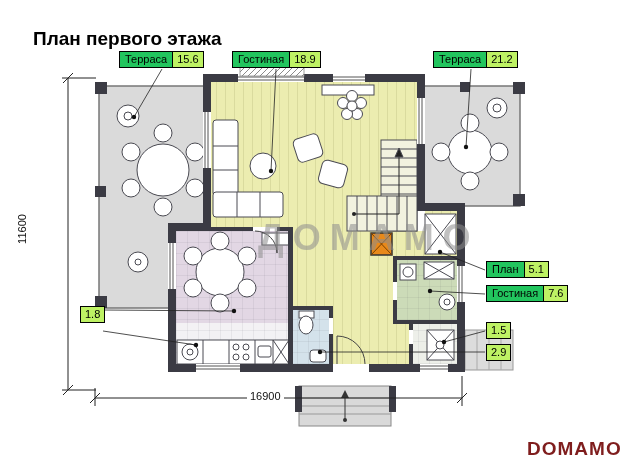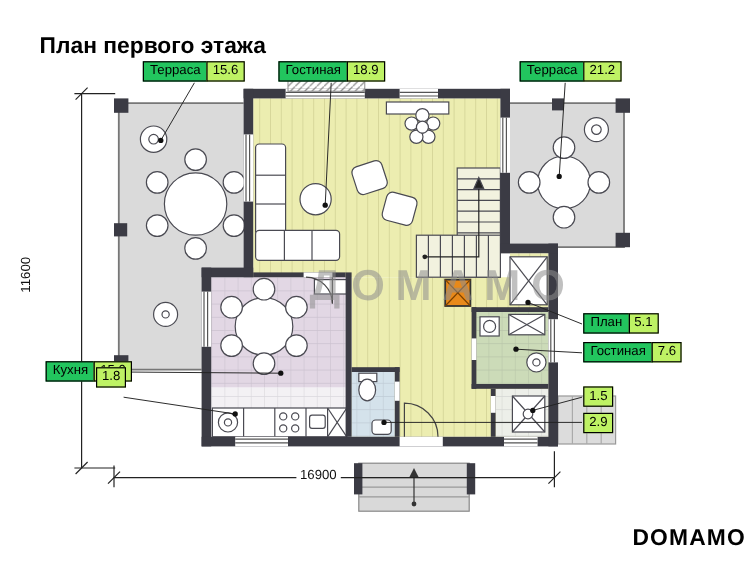--- a/index.html
+++ b/index.html
@@ -26,21 +26,21 @@
   }
   .dim-v{left:-13px;top:223px;width:70px;transform:rotate(-90deg);transform-origin:center}
   .dim-h{left:247px;top:390px}
   .watermark{
     position:absolute;left:218px;top:217px;z-index:6;
     font-size:36px;font-weight:bold;letter-spacing:9px;
     color:#8e8e8e;opacity:.55;white-space:nowrap;margin-left:40px;
   }
   .brand{
     position:absolute;left:527px;top:438px;z-index:6;
-    font-size:19px;font-weight:bold;letter-spacing:1px;color:#000000;
+    font-size:19px;font-weight:bold;letter-spacing:1px;color:#7f1d1d;
   }
 </style>
 </head>
 <body>
 
 <div class="canvas">
 
   <div class="title">План первого этажа</div>
 
   <svg class="plan-svg" width="627" height="470" viewBox="0 0 627 470">
@@ -326,24 +326,20 @@
     <span class="lbl-val">15.6</span>
   </div>
   <div class="plan-label" style="left:232px;top:51px">
     <span class="lbl-name">Гостиная</span>
     <span class="lbl-val">18.9</span>
   </div>
   <div class="plan-label" style="left:433px;top:51px">
     <span class="lbl-name">Терраса</span>
     <span class="lbl-val">21.2</span>
   </div>
-  <div class="plan-label" style="left:38px;top:301px">
-    <span class="lbl-name">Кухня</span>
-    <span class="lbl-val">15.0</span>
-  </div>
   <div class="plan-label" style="left:80px;top:306px">
     <span class="lbl-val">1.8</span>
   </div>
   <div class="plan-label" style="left:486px;top:261px">
     <span class="lbl-name">План</span>
     <span class="lbl-val">5.1</span>
   </div>
   <div class="plan-label" style="left:486px;top:285px">
     <span class="lbl-name">Гостиная</span>
     <span class="lbl-val">7.6</span>

